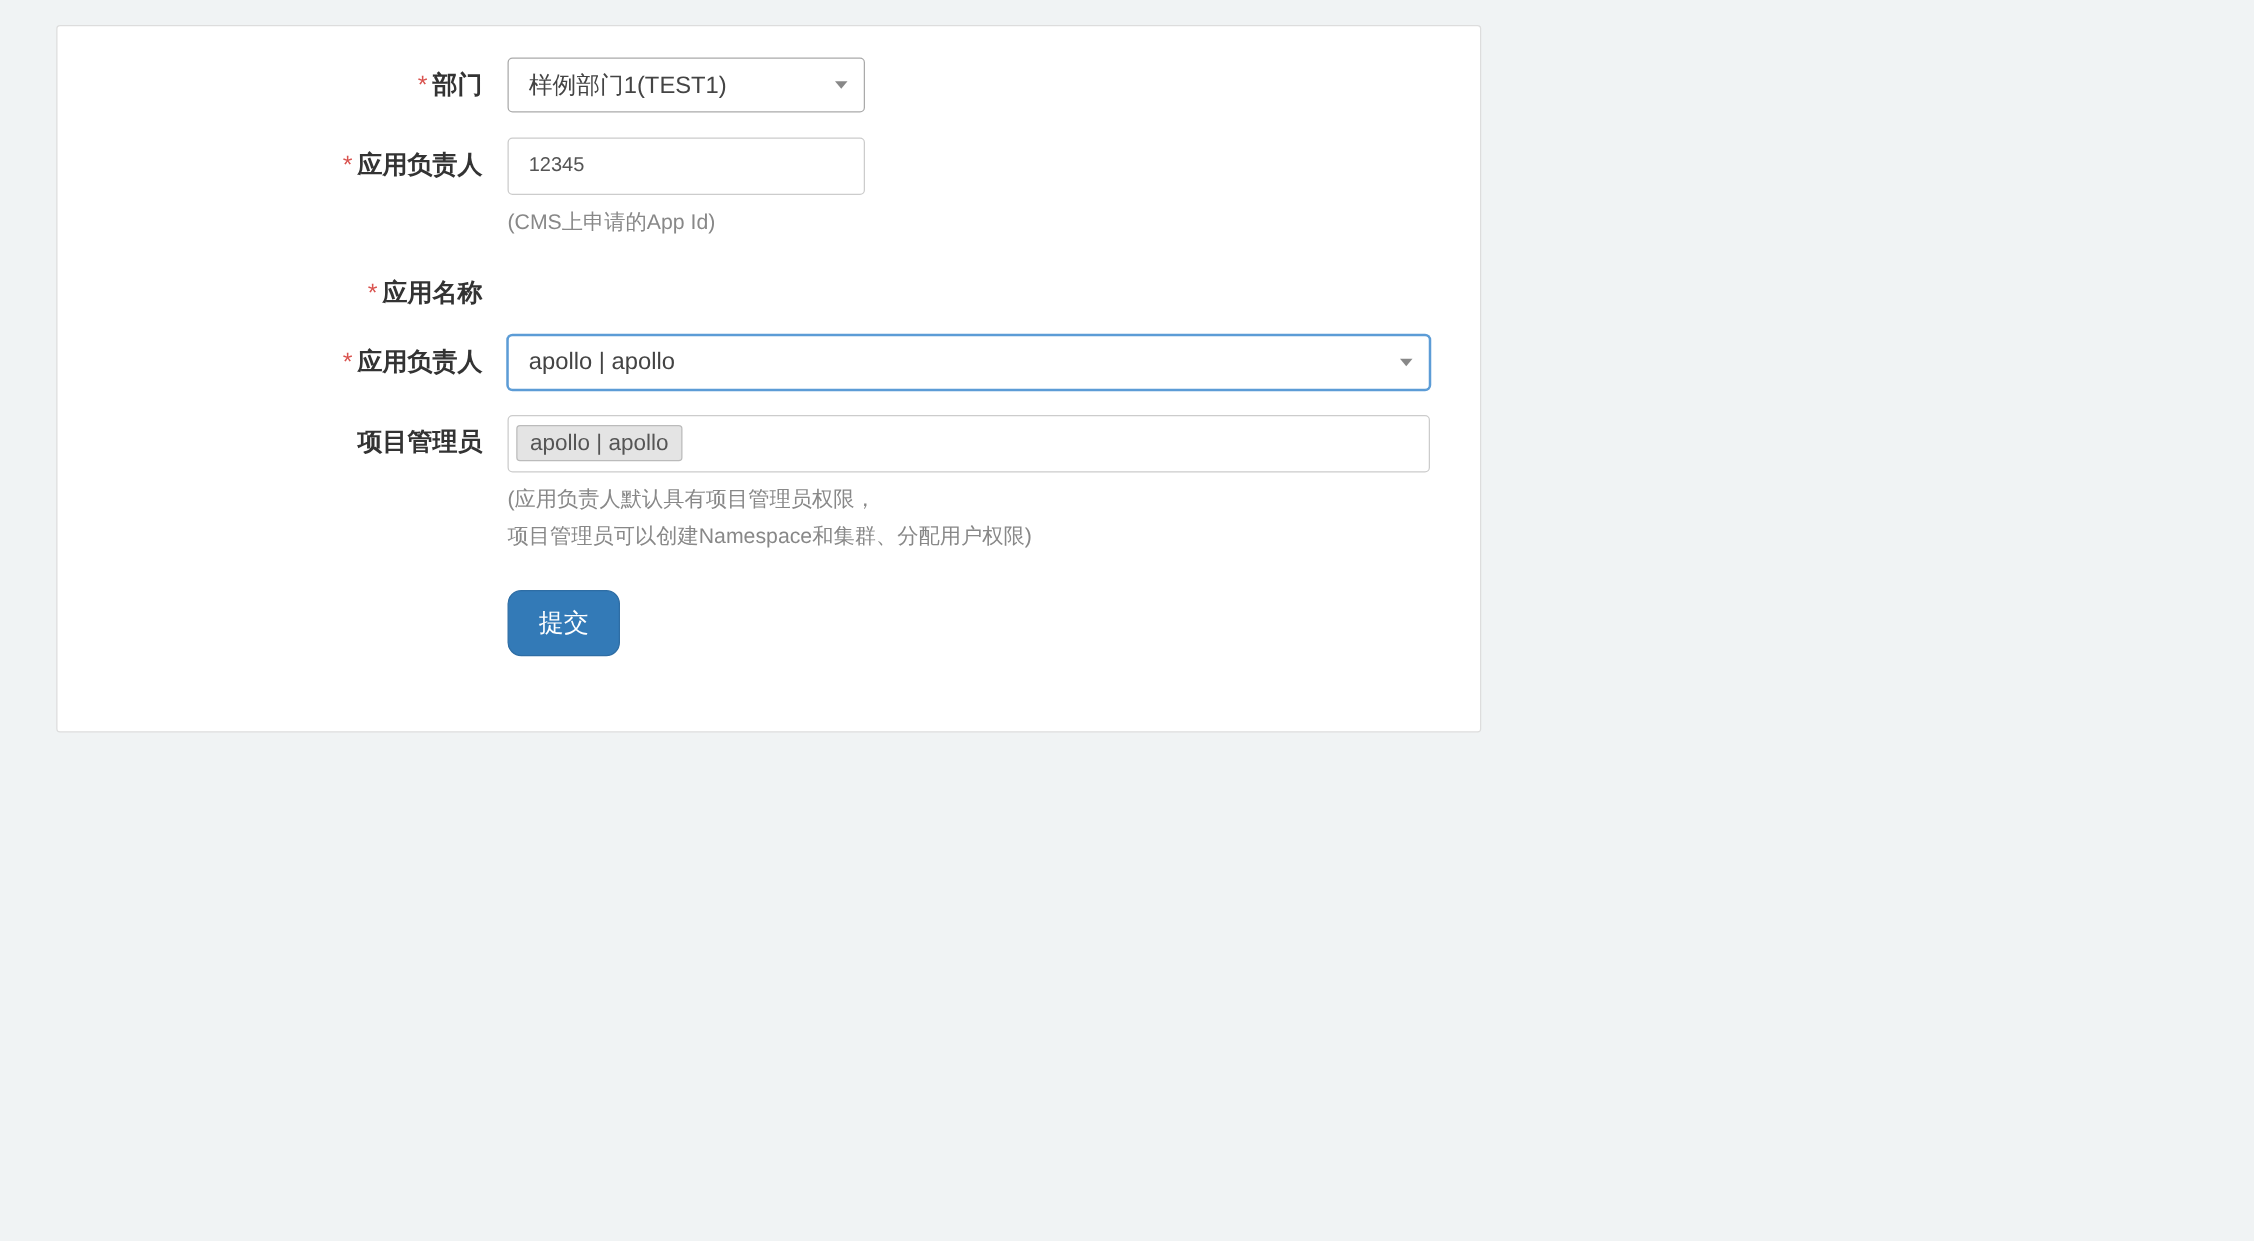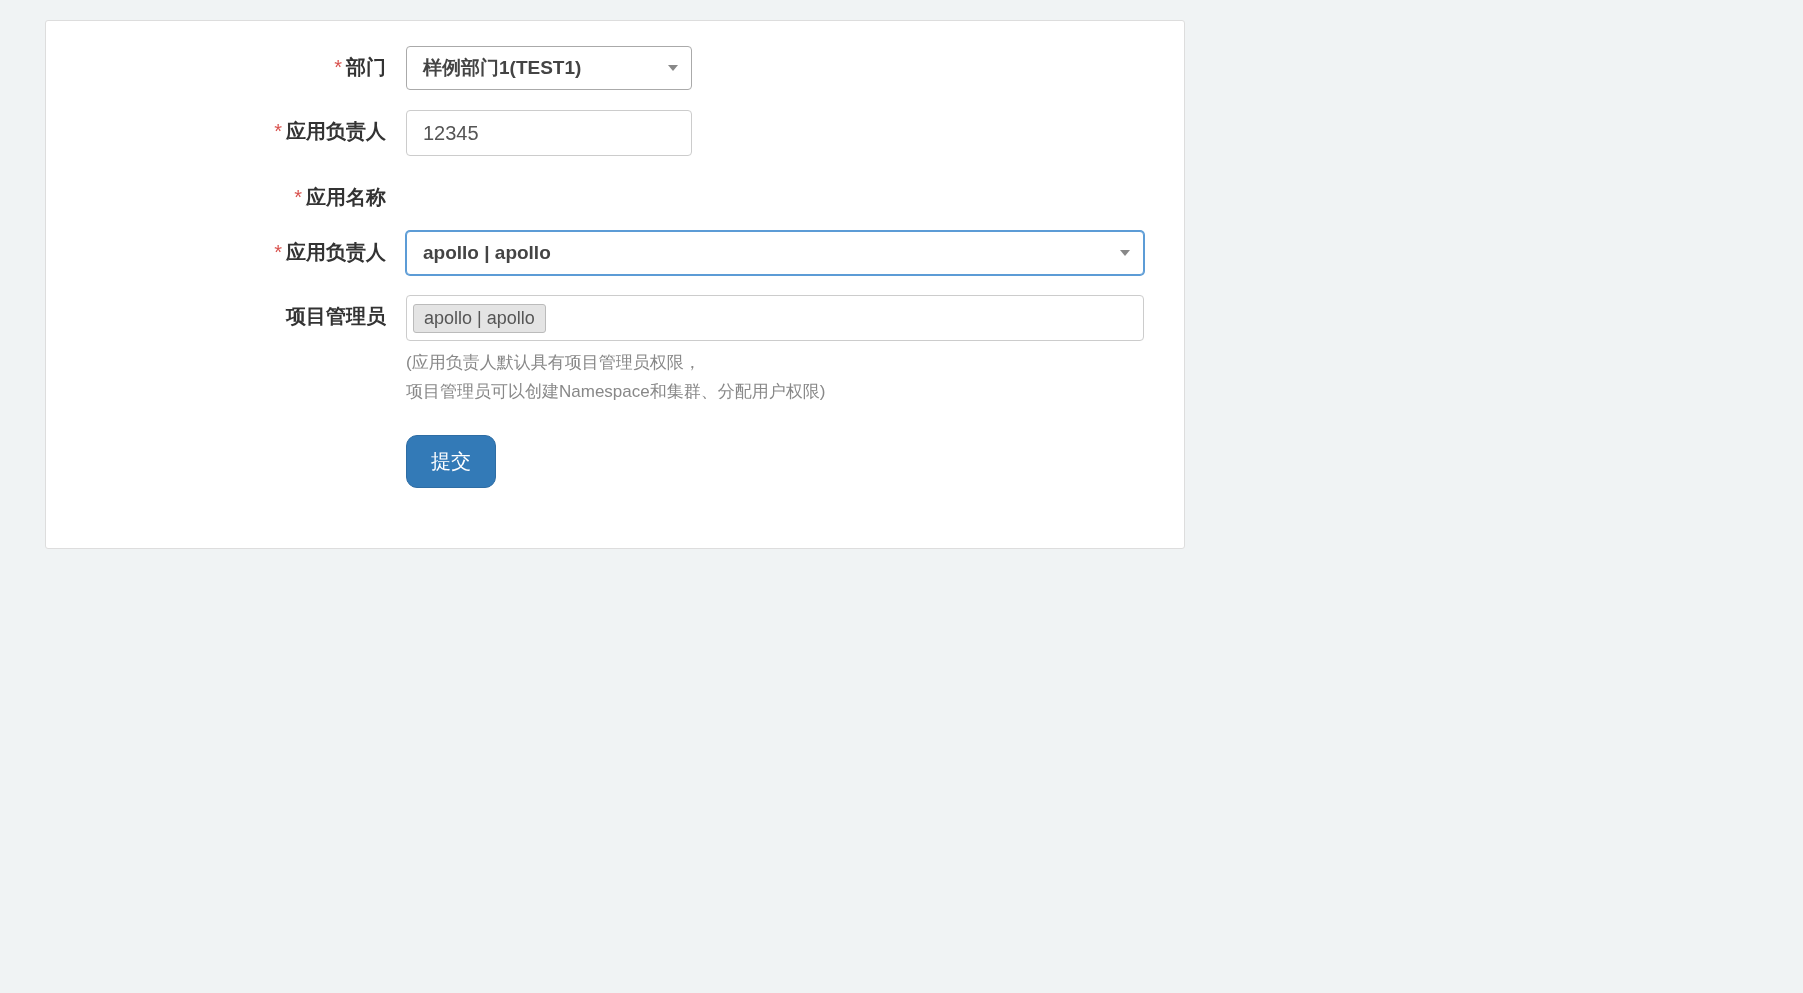--- a/index.html
+++ b/index.html
@@ -46,21 +46,20 @@
       margin-right: 4px;
       font-weight: 400;
     }
     .field-col {
       flex: 1;
       max-width: 740px;
     }
     .select-wrap {
       position: relative;
       width: 286px;
-      font-weight: bold;
     }
     .select-box {
       width: 100%;
       height: 44px;
       border: 1px solid #aaa;
       border-radius: 4px;
       background: #fff;
       padding: 0 36px 0 16px;
       font-size: 19px;
       color: #444;
@@ -77,21 +76,21 @@
       border-left: 5px solid transparent;
       border-right: 5px solid transparent;
       border-top: 6px solid #888;
     }
     .text-input {
       width: 286px;
       height: 46px;
       border: 1px solid #ccc;
       border-radius: 4px;
       padding: 0 16px;
-      font-size: 20px;
+      font-size: 16px;
       color: #555;
       outline: none;
     }
     .text-input.wide {
       width: 510px;
     }
     .select-wrap.wide {
       width: 738px;
     }
     .select-wrap.wide .select-box {
@@ -156,20 +155,21 @@
         </div>
       </div>
     </div>
 
     <div class="form-row">
       <div class="label-col">
         <span class="required">*</span><span>应用负责人</span>
       </div>
       <div class="field-col">
         <input type="text" class="text-input" value="12345" style="">
+        <div class="help-text">(CMS上申请的App Id)</div>
       </div>
     </div>
 
     <div class="form-row">
       <div class="label-col">
         <span class="required">*</span><span>应用名称</span>
       </div>
     </div>
 
     <div class="form-row">

